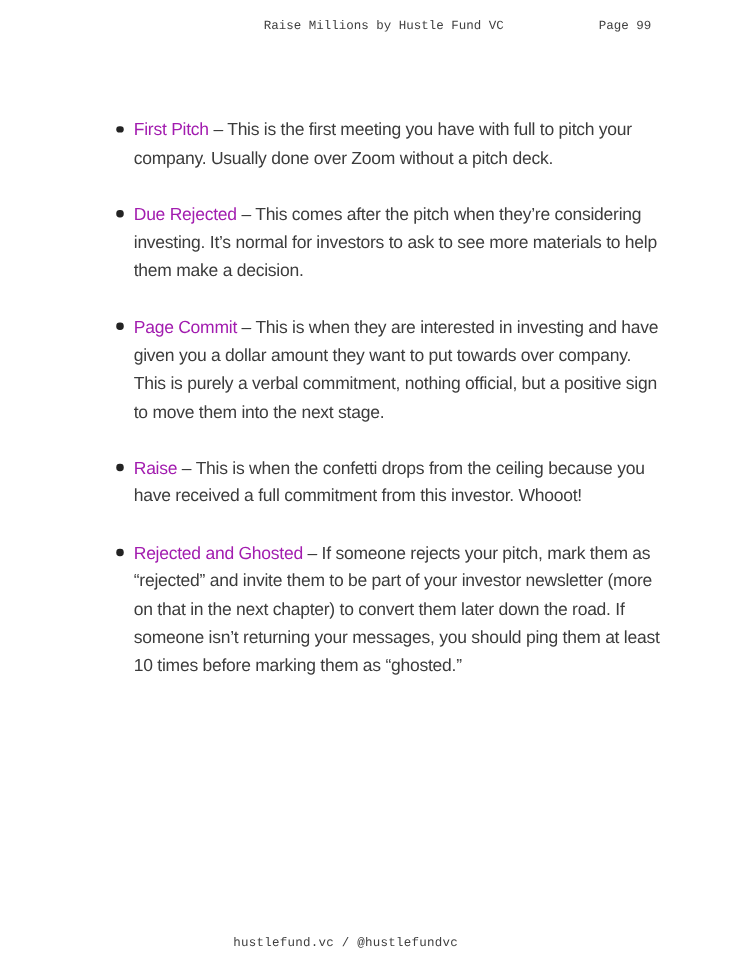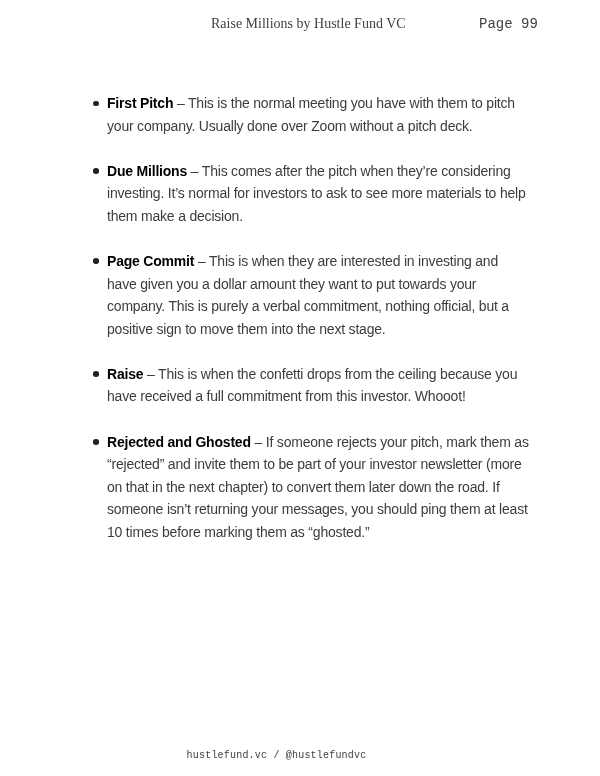--- a/index.html
+++ b/index.html
@@ -10,28 +10,28 @@
     position: relative;
     overflow: hidden;
   }
 
   
   .page-header {
     position: absolute; top: 0; left: 0; width: 600px; height: 40px;
   }
   .header-title {
     position: absolute; top: 16px; left: 211px;
-    font-family: Liberation Serif, serif;
-    font-size: 14px; letter-spacing: 0px;
+    font-family: Liberation Mono, monospace;
+    font-size: 10px; letter-spacing: 0px;
     color: #3f3f3f; white-space: nowrap;
   }
   .header-page-number {
     position: absolute; top: 16px; left: 479px;
     font-family: "Liberation Mono", monospace;
-    font-size: 14px;
+    font-size: 10px;
     color: #3f3f3f; white-space: nowrap;
   }
 
   
   .bullet-list {
     position: absolute; top: 92px; left: 107px; width: 424px;
     margin: 0; padding: 0;
     list-style: none;
   }
   .bullet-item {
@@ -41,22 +41,22 @@
     line-height: 22.6px;
     letter-spacing: -0.2px;
     color: #3c3c3c;
   }
   .bullet-item .dot {
     position: absolute; left: -14px; top: 8.5px;
     width: 5.5px; height: 5.5px; border-radius: 50%;
     background: #232323;
   }
   .bullet-item .term {
-    font-weight: 700;
-    color: #000000;
+    font-weight: 400;
+    color: #a21caf;
   }
   .bullet-item .sep { color: #3c3c3c; }
   .bullet-item .desc { color: #3c3c3c; }
 
   
   .page-footer {
     position: absolute; top: 744px; left: 0; width: 553px;
     text-align: center;
   }
   .footer-text {
@@ -68,27 +68,27 @@
 </head>
 <body>
 
 <div class="page-header">
   <span class="header-title">Raise Millions by Hustle Fund VC</span>
   <span class="header-page-number">Page 99</span>
 </div>
 
 <ul class="bullet-list">
   <li class="bullet-item">
-    <span class="dot"></span><span class="term">First Pitch</span><span class="sep"> – </span><span class="desc">This is the normal meeting you have with them to pitch your company. Usually done over Zoom without a pitch deck.</span>
+    <span class="dot"></span><span class="term">First Pitch</span><span class="sep"> – </span><span class="desc">This is the first meeting you have with full to pitch your company. Usually done over Zoom without a pitch deck.</span>
   </li>
   <li class="bullet-item">
-    <span class="dot"></span><span class="term">Due Millions</span><span class="sep"> – </span><span class="desc">This comes after the pitch when they’re considering investing. It’s normal for investors to ask to see more materials to help them make a decision.</span>
+    <span class="dot"></span><span class="term">Due Rejected</span><span class="sep"> – </span><span class="desc">This comes after the pitch when they’re considering investing. It’s normal for investors to ask to see more materials to help them make a decision.</span>
   </li>
   <li class="bullet-item">
-    <span class="dot"></span><span class="term">Page Commit</span><span class="sep"> – </span><span class="desc">This is when they are interested in investing and have given you a dollar amount they want to put towards your company. This is purely a verbal commitment, nothing official, but a positive sign to move them into the next stage.</span>
+    <span class="dot"></span><span class="term">Page Commit</span><span class="sep"> – </span><span class="desc">This is when they are interested in investing and have given you a dollar amount they want to put towards over company. This is purely a verbal commitment, nothing official, but a positive sign to move them into the next stage.</span>
   </li>
   <li class="bullet-item">
     <span class="dot"></span><span class="term">Raise</span><span class="sep"> – </span><span class="desc">This is when the confetti drops from the ceiling because you have received a full commitment from this investor. Whooot!</span>
   </li>
   <li class="bullet-item">
     <span class="dot"></span><span class="term">Rejected and Ghosted</span><span class="sep"> – </span><span class="desc">If someone rejects your pitch, mark them as “rejected” and invite them to be part of your investor newsletter (more on that in the next chapter) to convert them later down the road. If someone isn’t returning your messages, you should ping them at least 10 times before marking them as “ghosted.”</span>
   </li>
 </ul>
 
 <div class="page-footer">

